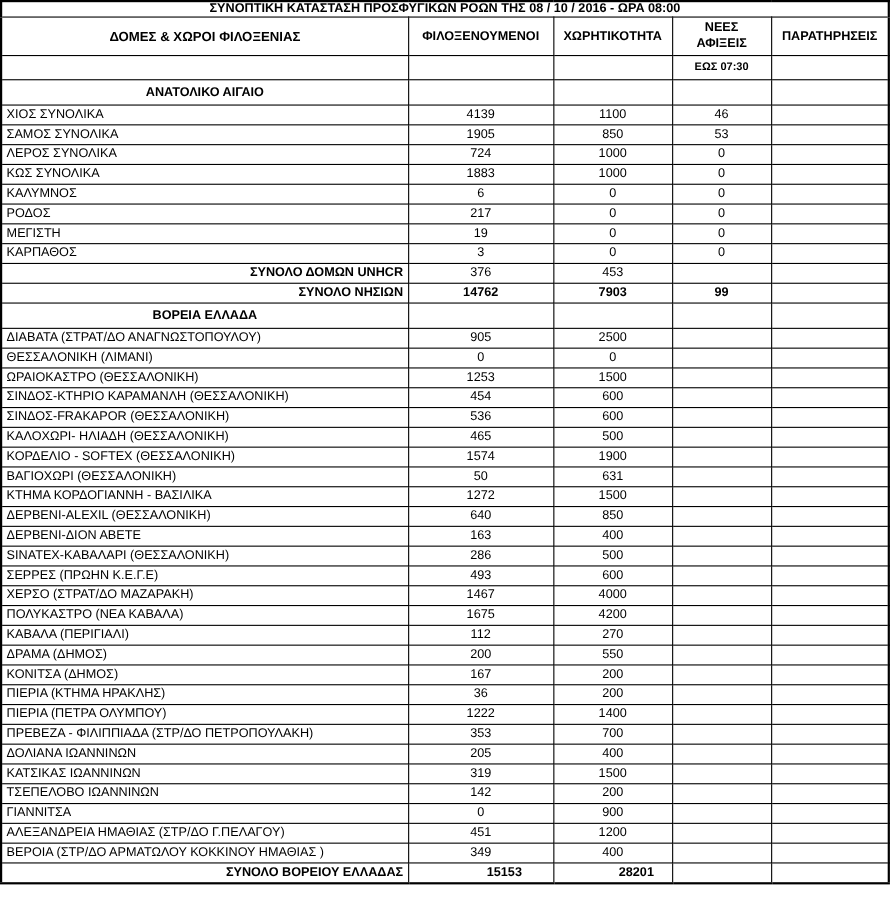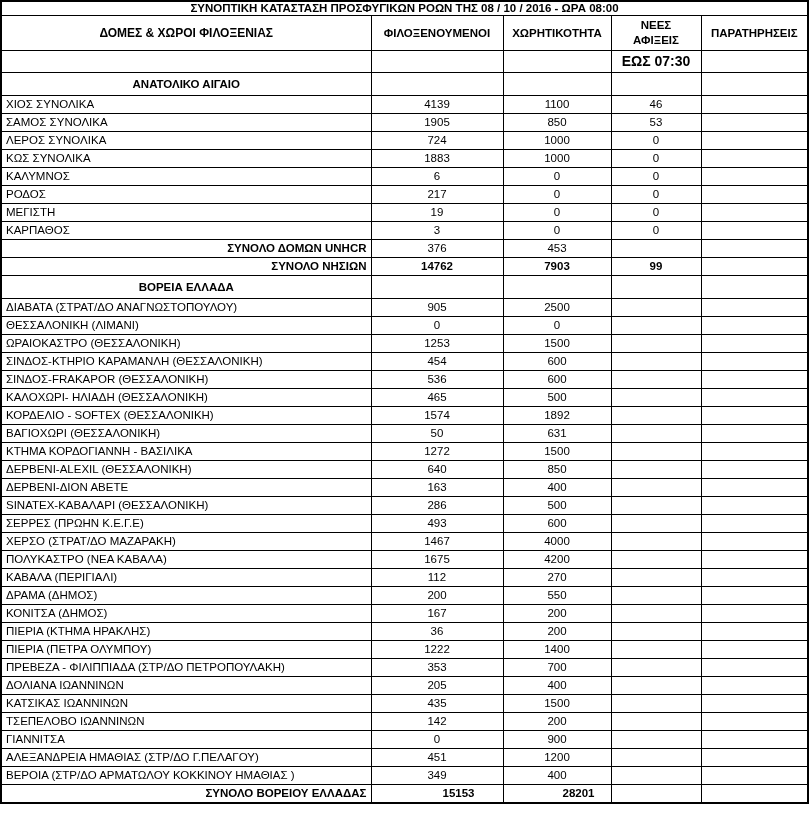--- a/index.html
+++ b/index.html
@@ -66,21 +66,21 @@
     white-space: normal;
     vertical-align: middle;
   }
   tr.header-row td.hdr-name { font-size: 12px; }
   
   tr.sub-row td {
     height: 21px;
     line-height: 21px;
     text-align: center;
     font-weight: bold;
-    font-size: 14px;
+    font-size: 10px;
   }
   
   tr.section-row td {
     height: 22px;
     line-height: 22px;
     font-weight: bold;
     font-size: 11.5px;
   }
   tr.section-row td.name {
     text-align: center;
@@ -269,21 +269,21 @@
         <tr class="data-row">
           <td class="name">ΚΑΛΟΧΩΡΙ- ΗΛΙΑΔΗ (ΘΕΣΣΑΛΟΝΙΚΗ)</td>
           <td class="num">465</td>
           <td class="num">500</td>
           <td class="num"></td>
           <td class="notes"></td>
         </tr>
         <tr class="data-row">
           <td class="name">ΚΟΡΔΕΛΙΟ - SOFTEX (ΘΕΣΣΑΛΟΝΙΚΗ)</td>
           <td class="num">1574</td>
-          <td class="num">1892</td>
+          <td class="num">1900</td>
           <td class="num"></td>
           <td class="notes"></td>
         </tr>
         <tr class="data-row">
           <td class="name">ΒΑΓΙΟΧΩΡΙ (ΘΕΣΣΑΛΟΝΙΚΗ)</td>
           <td class="num">50</td>
           <td class="num">631</td>
           <td class="num"></td>
           <td class="notes"></td>
         </tr>
@@ -380,21 +380,21 @@
         </tr>
         <tr class="data-row">
           <td class="name">ΔΟΛΙΑΝΑ ΙΩΑΝΝΙΝΩΝ</td>
           <td class="num">205</td>
           <td class="num">400</td>
           <td class="num"></td>
           <td class="notes"></td>
         </tr>
         <tr class="data-row">
           <td class="name">ΚΑΤΣΙΚΑΣ ΙΩΑΝΝΙΝΩΝ</td>
-          <td class="num">435</td>
+          <td class="num">319</td>
           <td class="num">1500</td>
           <td class="num"></td>
           <td class="notes"></td>
         </tr>
         <tr class="data-row">
           <td class="name">ΤΣΕΠΕΛΟΒΟ ΙΩΑΝΝΙΝΩΝ</td>
           <td class="num">142</td>
           <td class="num">200</td>
           <td class="num"></td>
           <td class="notes"></td>

